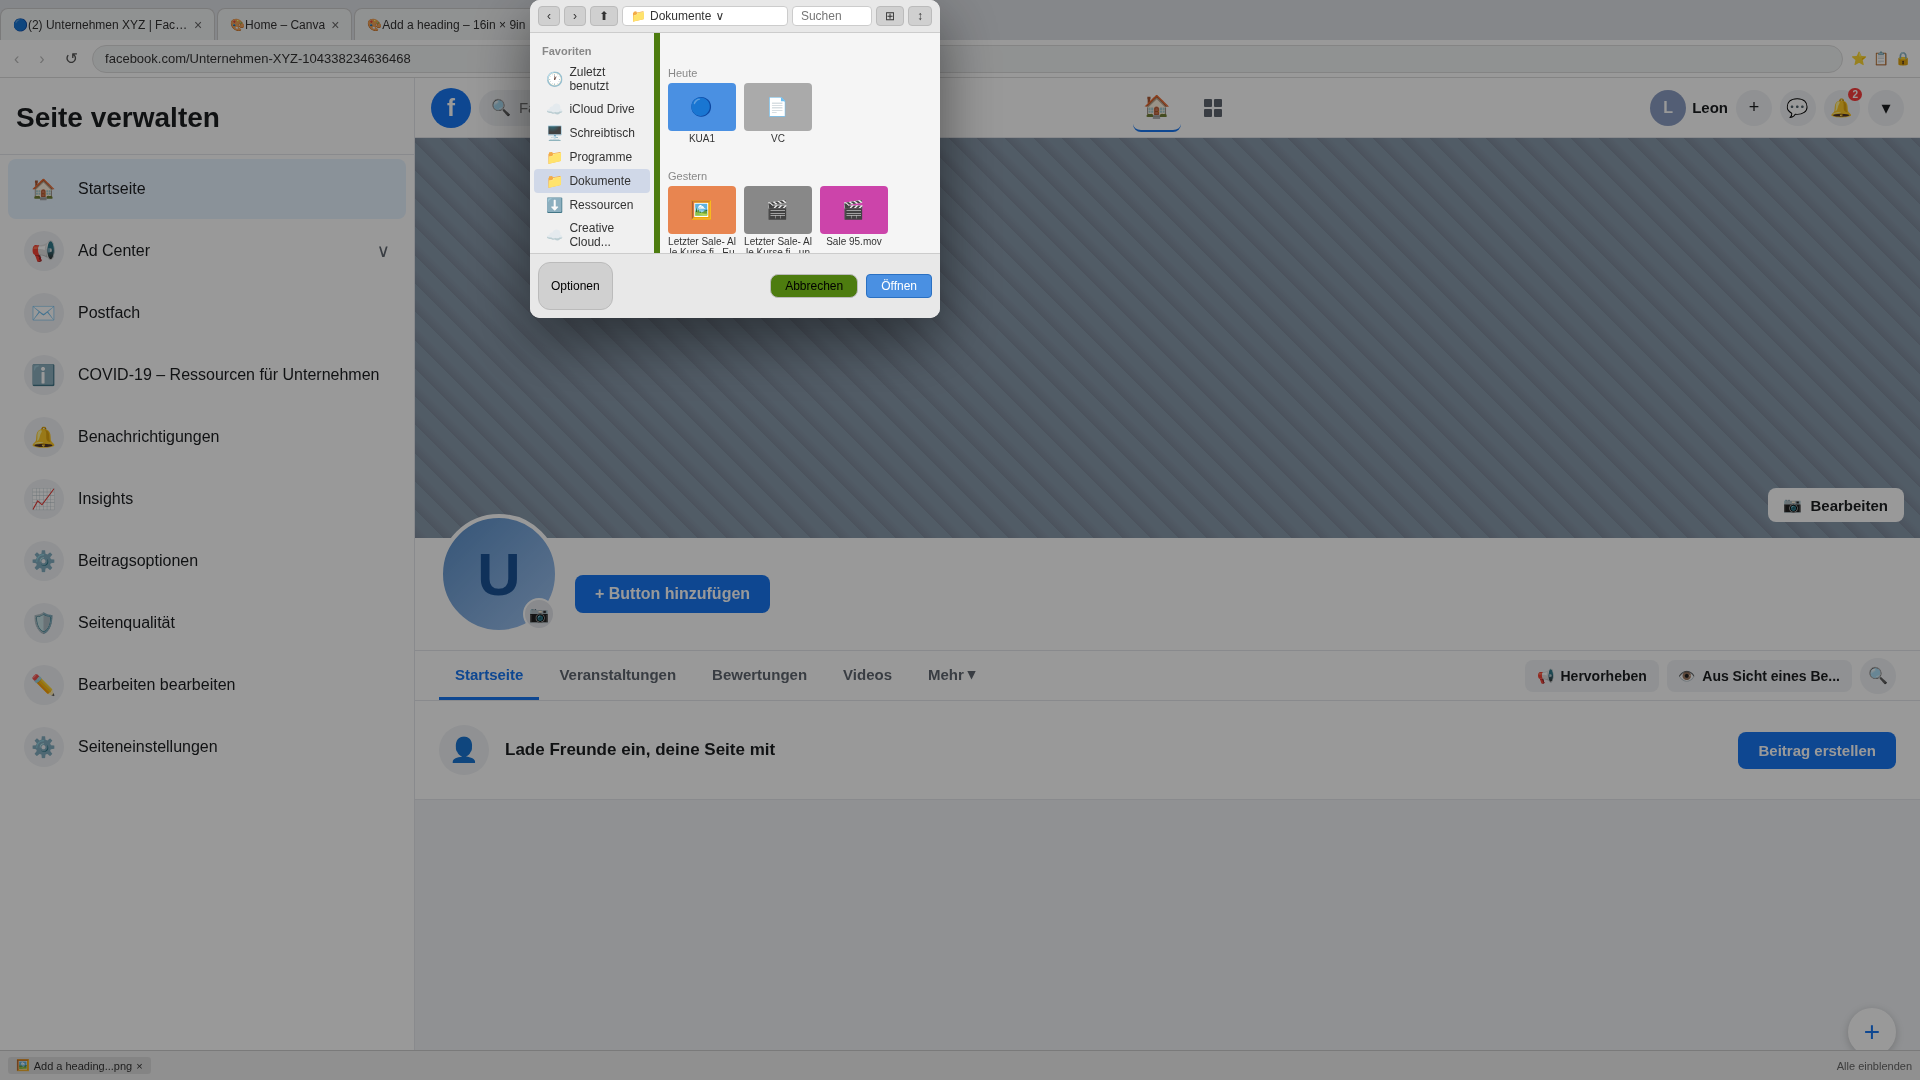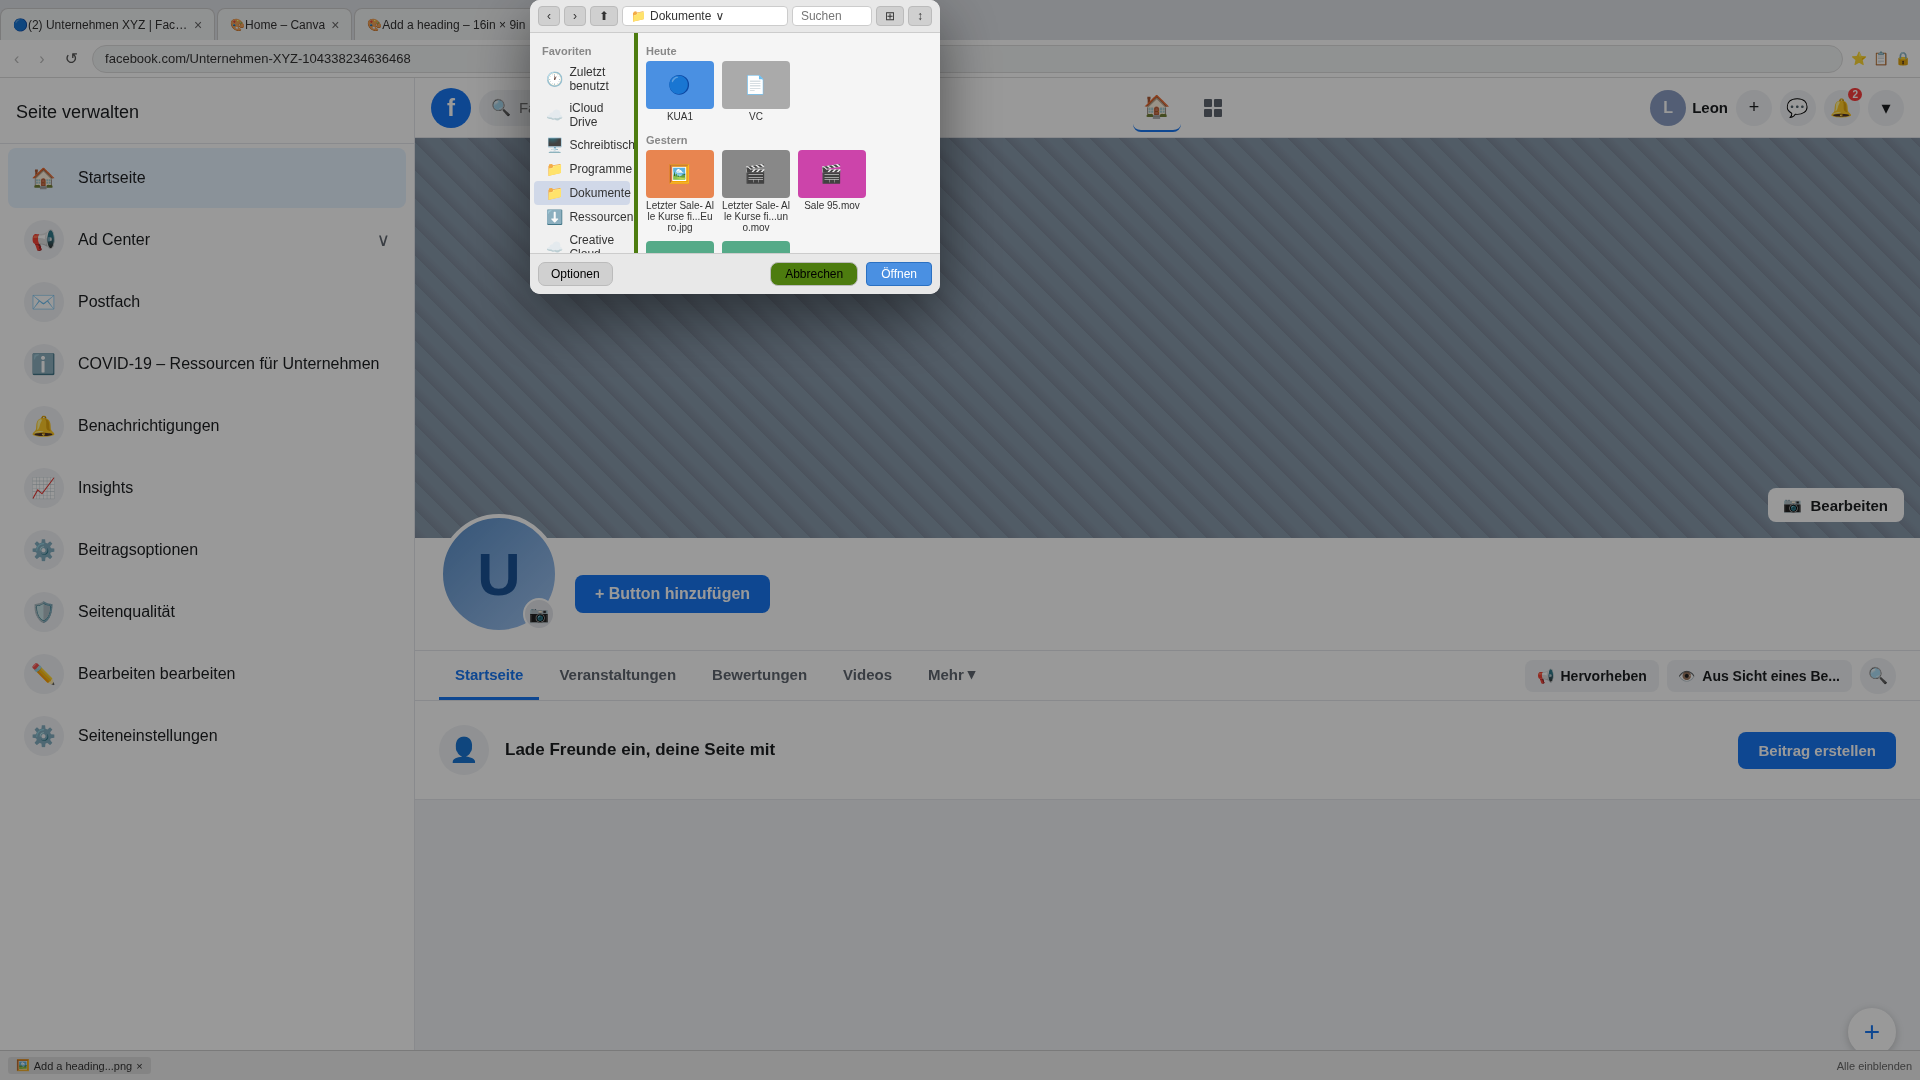--- a/index.html
+++ b/index.html
@@ -13,21 +13,21 @@
     .nav-btn { background: none; border: none; cursor: pointer; color: #555; font-size: 16px; padding: 4px 6px; border-radius: 4px; }
     .nav-btn:disabled { color: #bbb; cursor: default; }
     .address-bar { flex: 1; height: 28px; border: 1px solid #ddd; border-radius: 14px; padding: 0 12px; font-size: 13px; color: #333; background: #f1f3f4; }
     .nav-icons { display: flex; gap: 6px; align-items: center; font-size: 13px; color: #555; }
 
     
     .app { display: flex; width: 1920px; height: 1042px; position: relative; }
 
     
     .sidebar { width: 415px; background: #fff; padding: 16px 0; flex-shrink: 0; overflow-y: auto; border-right: 1px solid #e4e6eb; }
-    .sidebar-title { padding: 8px 16px 16px; font-size: 18px; font-weight: 400; color: #1c1e21; }
+    .sidebar-title { padding: 8px 16px 16px; font-size: 28px; font-weight: 700; color: #1c1e21; }
     .sidebar-divider { height: 1px; background: #e4e6eb; margin: 4px 0; }
     .sidebar-item { display: flex; align-items: center; padding: 10px 16px; cursor: pointer; border-radius: 8px; margin: 2px 8px; gap: 14px; }
     .sidebar-item.active { background: #e7f3ff; }
     .sidebar-item-icon { width: 40px; height: 40px; border-radius: 50%; display: flex; align-items: center; justify-content: center; font-size: 20px; flex-shrink: 0; }
     .sidebar-item-icon.blue { background: #e7f3ff; color: #1877f2; }
     .sidebar-item-icon.gray { background: #f0f2f5; color: #606770; }
     .sidebar-item-label { font-size: 16px; color: #1c1e21; font-weight: 500; flex: 1; }
     .sidebar-item-arrow { color: #606770; font-size: 18px; }
 
     
@@ -86,33 +86,33 @@
     .taskbar-item { display: flex; align-items: center; gap: 4px; background: #ddd; padding: 2px 8px; border-radius: 3px; cursor: pointer; font-size: 11px; }
 
     
     .overlay { position: fixed; inset: 0; background: rgba(0,0,0,0.4); z-index: 100; display: flex; align-items: flex-start; justify-content: center; padding-top: 0; }
     .file-picker { position: absolute; top: 0; left: 530px; width: 410px; background: #f5f5f5; border-radius: 10px; box-shadow: 0 20px 60px rgba(0,0,0,0.5); overflow: hidden; font-size: 13px; }
     .fp-toolbar { background: #e8e8e8; display: flex; align-items: center; padding: 6px 8px; gap: 4px; border-bottom: 1px solid #ccc; }
     .fp-btn { background: #d0d0d0; border: 1px solid #bbb; border-radius: 4px; padding: 2px 8px; font-size: 12px; cursor: pointer; color: #333; }
     .fp-path { background: #fff; border: 1px solid #ccc; border-radius: 4px; flex: 1; padding: 2px 8px; font-size: 12px; color: #333; display: flex; align-items: center; gap: 4px; }
     .fp-search { background: #fff; border: 1px solid #ccc; border-radius: 4px; padding: 2px 8px; font-size: 12px; width: 80px; }
     .fp-main { display: flex; height: 220px; }
-    .fp-sidebar { width: 108px; background: #f0f0f0; border-right: 4px solid #4d7c0f; padding: 8px 0; overflow-y: auto; }
+    .fp-sidebar { width: 130px; background: #f0f0f0; border-right: 6px solid #4d7c0f; padding: 8px 0; overflow-y: auto; }
     .fp-section-title { font-size: 11px; font-weight: 700; color: #888; padding: 4px 12px; text-transform: capitalize; }
     .fp-sidebar-item { display: flex; align-items: center; padding: 4px 12px; gap: 6px; cursor: pointer; font-size: 12px; color: #333; border-radius: 4px; margin: 0 4px; }
     .fp-sidebar-item.selected { background: #d0d8e8; }
     .fp-sidebar-icon { font-size: 14px; }
     .fp-content { flex: 1; padding: 8px; overflow-y: auto; }
-    .fp-date-header { font-size: 11px; font-weight: 700; color: #888; padding: 4px 0; }
+    .fp-date-header { font-size: 11px; font-weight: 400; color: #888; padding: 4px 0; margin-top: 22px; }
     .fp-files-grid { display: flex; flex-wrap: wrap; gap: 8px; margin-bottom: 8px; }
     .fp-file { display: flex; flex-direction: column; align-items: center; width: 68px; cursor: pointer; }
     .fp-file-thumb { width: 68px; height: 48px; border-radius: 4px; display: flex; align-items: center; justify-content: center; font-size: 24px; overflow: hidden; background: #ddd; }
     .fp-file-name { font-size: 10px; color: #333; text-align: center; margin-top: 2px; word-break: break-all; max-width: 68px; }
     .fp-bottom { background: #e8e8e8; border-top: 1px solid #ccc; padding: 8px; display: flex; align-items: center; justify-content: space-between; }
-    .fp-options-btn { background: #d0d0d0; border: 1px solid #bbb; border-radius: 7px; padding: 4px 12px; font-size: 12px; cursor: pointer; }
+    .fp-options-btn { background: #d0d0d0; border: 1px solid #bbb; border-radius: 12px; padding: 16px 12px; font-size: 12px; cursor: pointer; }
     .fp-actions { display: flex; gap: 8px; }
     .fp-cancel-btn { background: #4d7c0f; border: 1px solid #bbb; border-radius: 8px; padding: 4px 14px; font-size: 12px; cursor: pointer; }
     .fp-open-btn { background: #4a90e2; border: 1px solid #2a70c2; border-radius: 4px; padding: 4px 14px; font-size: 12px; cursor: pointer; color: #fff; }
 
     .color-thumb { border-radius: 4px; display: flex; align-items: center; justify-content: center; font-size: 18px; }
   </style>
 </head>
 <body>
 
 <div>

